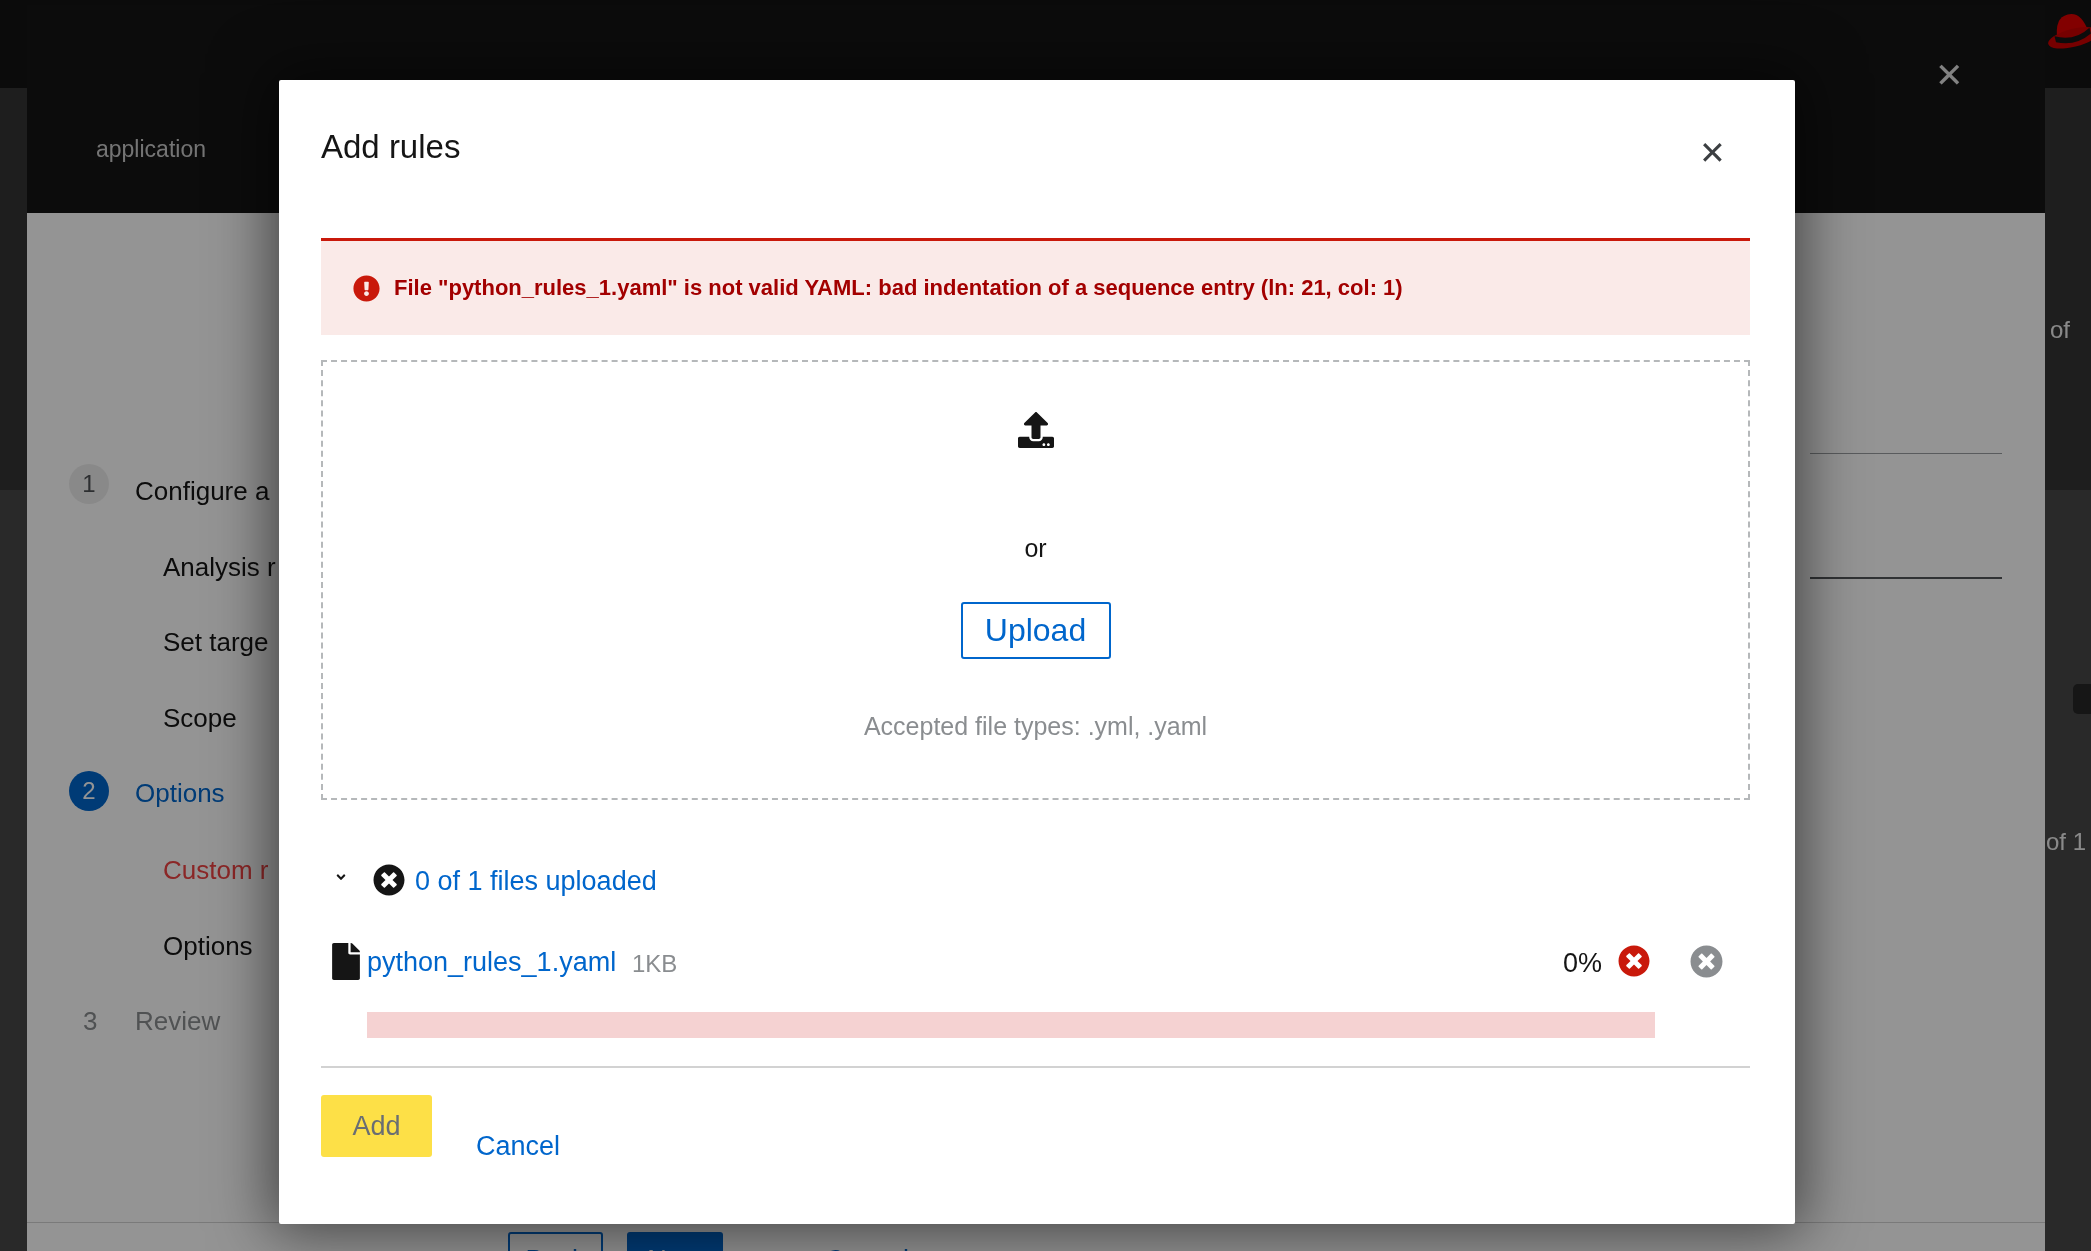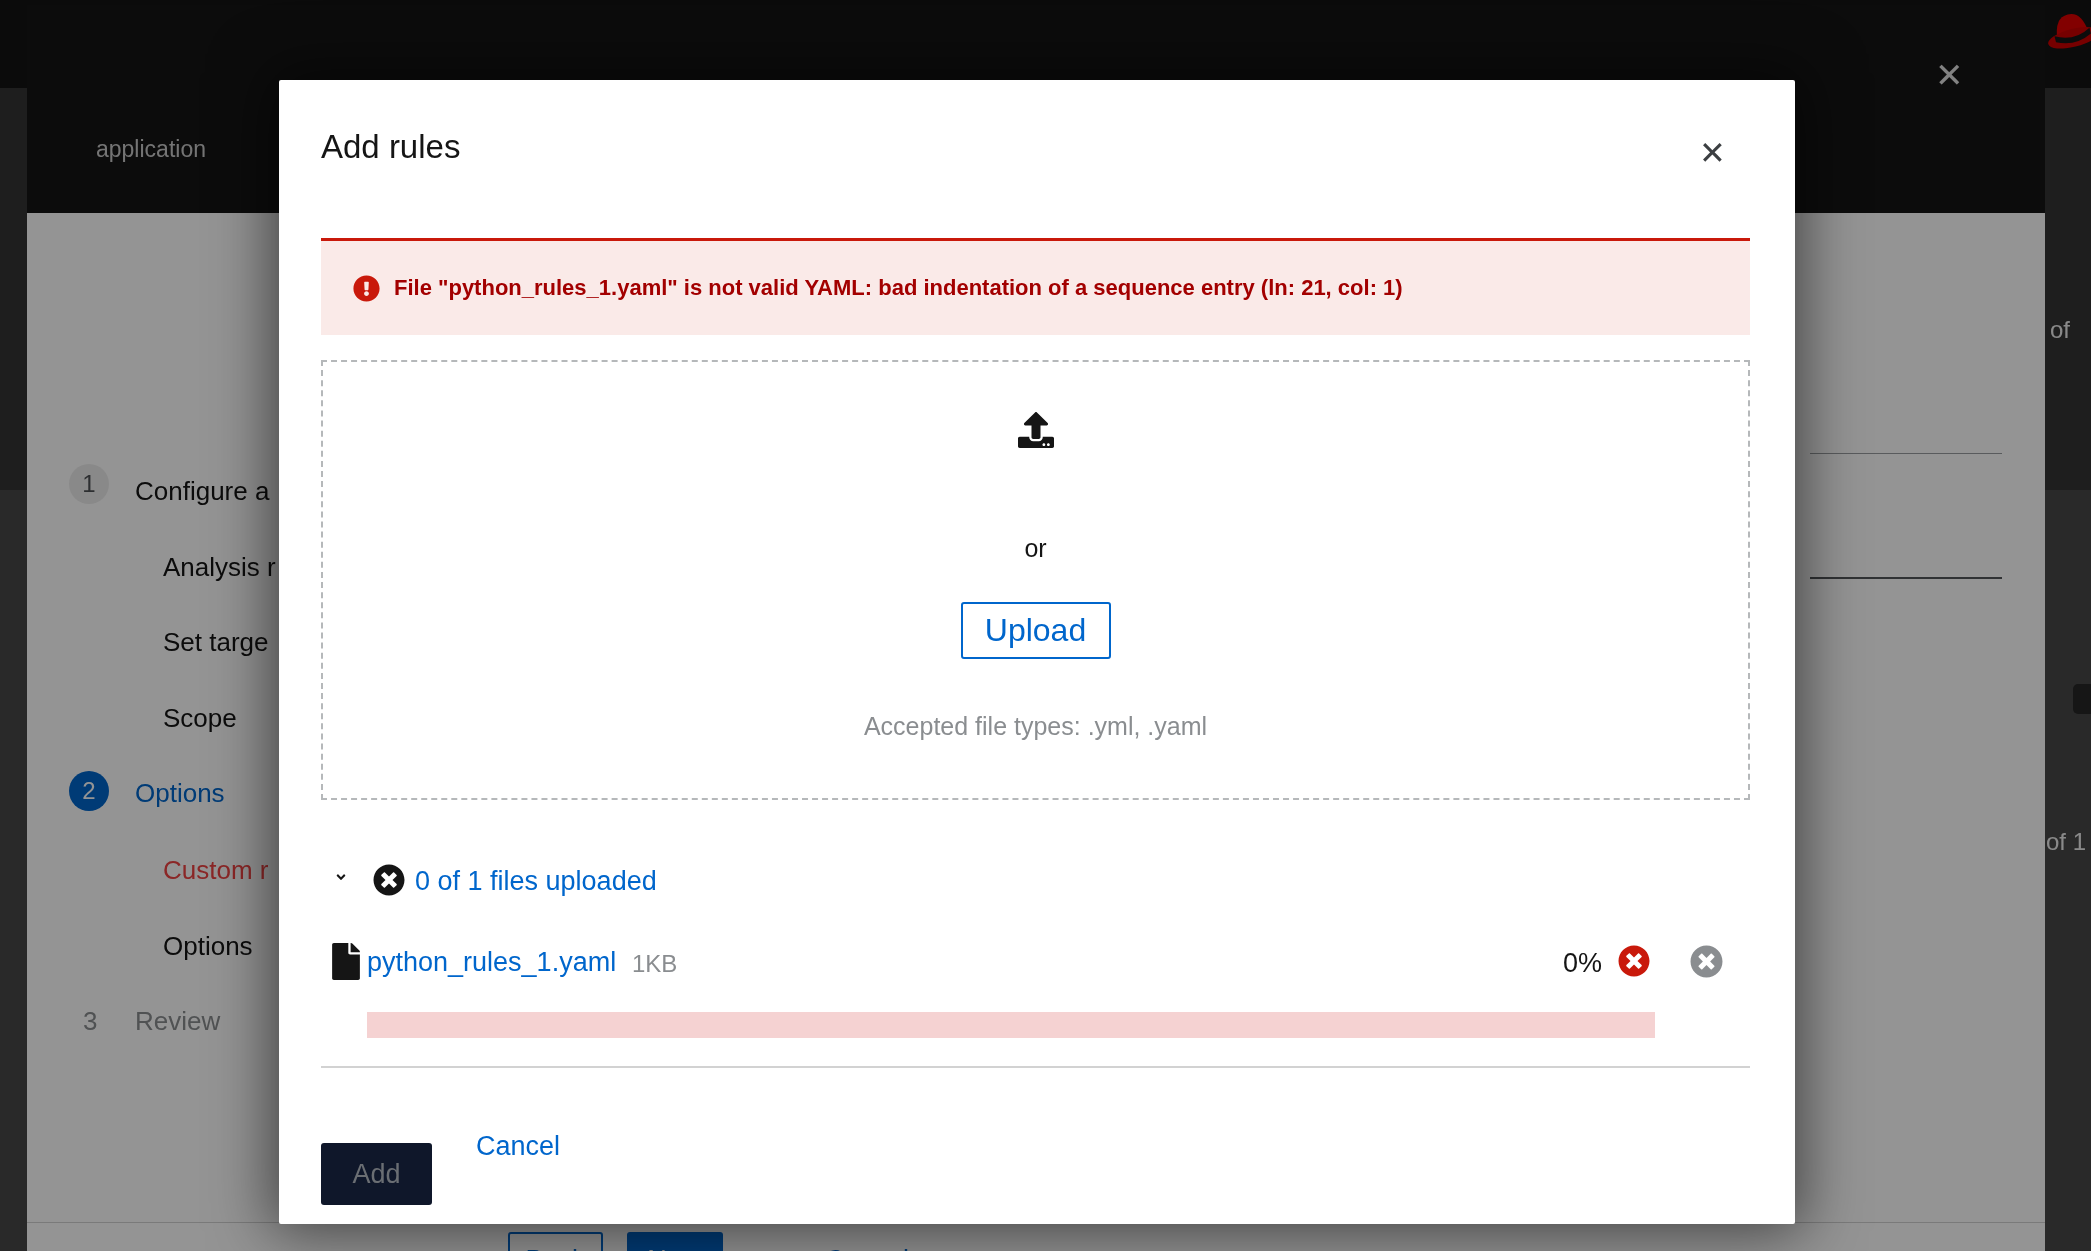--- a/index.html
+++ b/index.html
@@ -83,21 +83,21 @@
   .file-row{position:absolute;left:42px;top:858px;height:50px;right:45px;}
   .file-icon{position:absolute;left:11px;top:5px;}
   .file-name{position:absolute;left:46px;top:9px;font-size:27px;color:#0066cc;white-space:nowrap;cursor:pointer;}
   .file-size{position:absolute;left:311px;top:12px;font-size:24px;color:#8a8d90;}
   .file-pct{position:absolute;left:1242px;top:10px;font-size:27px;color:#151515;}
   .file-err{position:absolute;left:1297px;top:7px;}
   .file-remove{position:absolute;left:1369px;top:7px;cursor:pointer;}
   .progress{position:absolute;left:88px;top:932px;width:1288px;height:26px;background:#f5d2d2;}
   .progress-fill{height:100%;width:0;background:#c9190b;}
   .mod-divider{position:absolute;left:42px;top:986px;width:1429px;height:2px;background:#d2d2d2;}
-  .btn-add{position:absolute;left:42px;top:1063px;width:111px;height:62px;background:#0f172a;color:#6a6e73;
+  .btn-add{position:absolute;left:42px;top:1015px;width:111px;height:62px;background:#fde047;color:#6a6e73;
     border-radius:3px;font-size:27px;display:flex;align-items:center;justify-content:center;}
   .btn-mcancel{position:absolute;left:197px;top:1035px;height:62px;font-size:27px;color:#0066cc;
     display:flex;align-items:center;cursor:pointer;}
 </style>
 </head>
 <body>
 
 <div class="app-layer">
   <div class="masthead">
     <div class="hat-logo">

